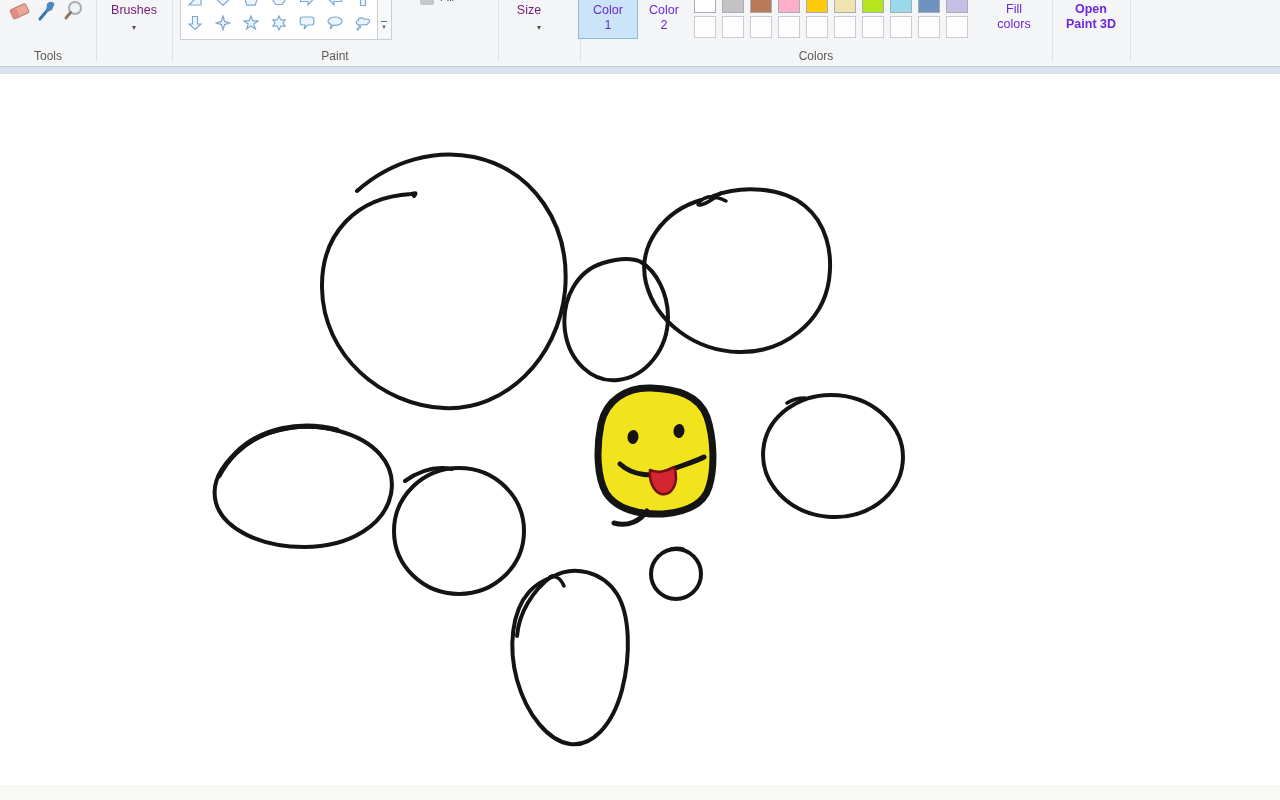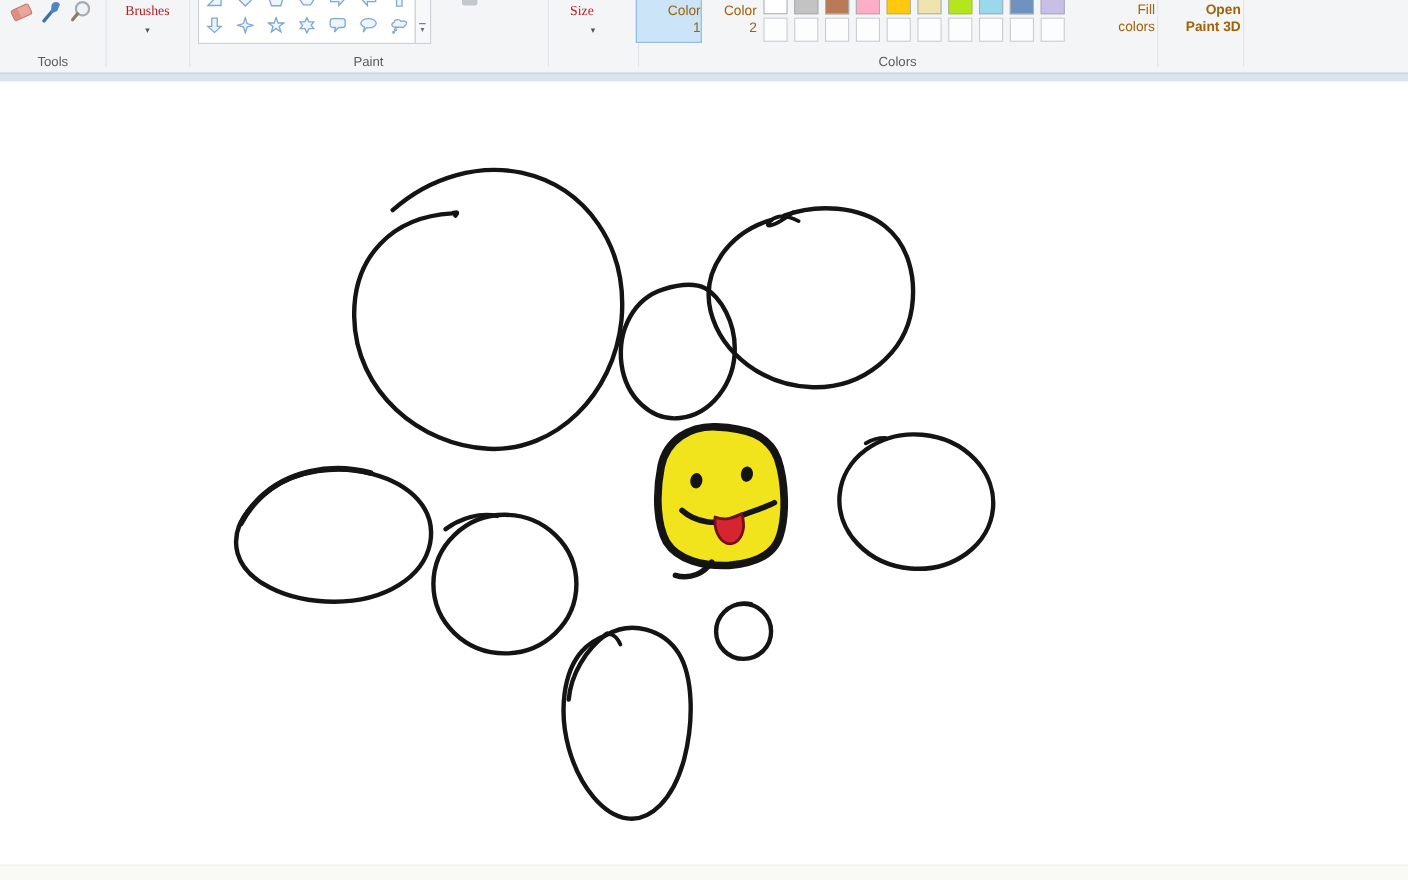--- a/index.html
+++ b/index.html
@@ -2,36 +2,36 @@
 <html><head>
 <meta charset="utf-8">
 <style>
   html,body{margin:0;padding:0;width:1280px;height:800px;overflow:hidden;
     font-family:"Liberation Sans","DejaVu Sans",sans-serif;background:#fff;}
   
   .ribbon{position:absolute;left:0;top:0;width:1280px;height:66px;background:#F4F5F7;overflow:hidden;z-index:3;}
   .vdiv{position:absolute;top:0;width:1px;height:61px;background:#E1E3E7;}
   .grp-label{position:absolute;bottom:3px;text-align:center;font-size:12px;color:#5B5B5B;}
   .ticon{position:absolute;top:0;}
-  .big-btn-label{position:absolute;text-align:center;font-size:12.5px;color:#b91c1c;line-height:15px;font-family:Liberation Serif, serif;}
+  .big-btn-label{position:absolute;text-align:center;font-size:12.5px;color:#701a75;line-height:15px;}
   .drop-arrow{position:absolute;text-align:center;font-size:8px;color:#555;}
   
   .gallery{position:absolute;left:180px;top:-14px;width:196px;height:52px;background:#fff;border:1px solid #C9CFD6;}
   .gal-row{position:absolute;left:0;width:196px;height:24px;display:flex;}
   .gal-cell{width:28px;height:24px;display:flex;align-items:center;justify-content:center;}
   .shp{fill:#EDF5FB;stroke:#7FA9D2;stroke-width:1.2px;}
   .gal-scroll{position:absolute;left:377px;top:-14px;width:13px;height:52px;background:#F7F8F9;border:1px solid #C9CFD6;}
   .gal-line{position:absolute;left:3px;top:34px;width:6px;height:1px;background:#5F6E80;}
   .gal-more{position:absolute;left:0;top:36px;width:12px;text-align:center;font-size:7px;color:#5F6E80;}
   
   .fill-partial{position:absolute;left:420px;top:-7px;height:16px;}
   .fill-glyph{position:absolute;left:0;top:0;width:14px;height:12px;background:#C3C8CF;border-radius:2px;}
   .fill-text{position:absolute;left:20px;top:-2px;font-size:11px;color:#4A4A4A;}
   
-  .color-btn{position:absolute;top:0;height:39px;text-align:right;font-size:12.5px;color:#a16207;line-height:15px;padding-top:3px;box-sizing:border-box;}
+  .color-btn{position:absolute;top:0;height:39px;text-align:center;font-size:12.5px;color:#6d28d9;line-height:15px;padding-top:3px;box-sizing:border-box;}
   .color-btn.selected{background:#CBE4F7;border:1px solid #8DB8DE;border-top:none;}
   
   .swatch{position:absolute;width:22px;height:22px;border:1px solid #A9AEB4;box-sizing:border-box;}
   .swatch.empty{border:1px solid #C8CCD1;background:#FDFDFD;}
   
   .gap-strip{position:absolute;left:0;top:66px;width:1280px;height:8px;background:#DBE1ED;border-top:1px solid #C5CCDA;box-sizing:border-box;z-index:3;}
   .canvas-area{position:absolute;left:0;top:74px;width:1280px;height:712px;background:#FFFFFF;z-index:1;}
   .statusbar{position:absolute;left:0;top:786px;width:1280px;height:14px;background:#F9FAF5;border-top:1px solid #F0F1EB;box-sizing:border-box;z-index:2;}
 </style>
 </head>

